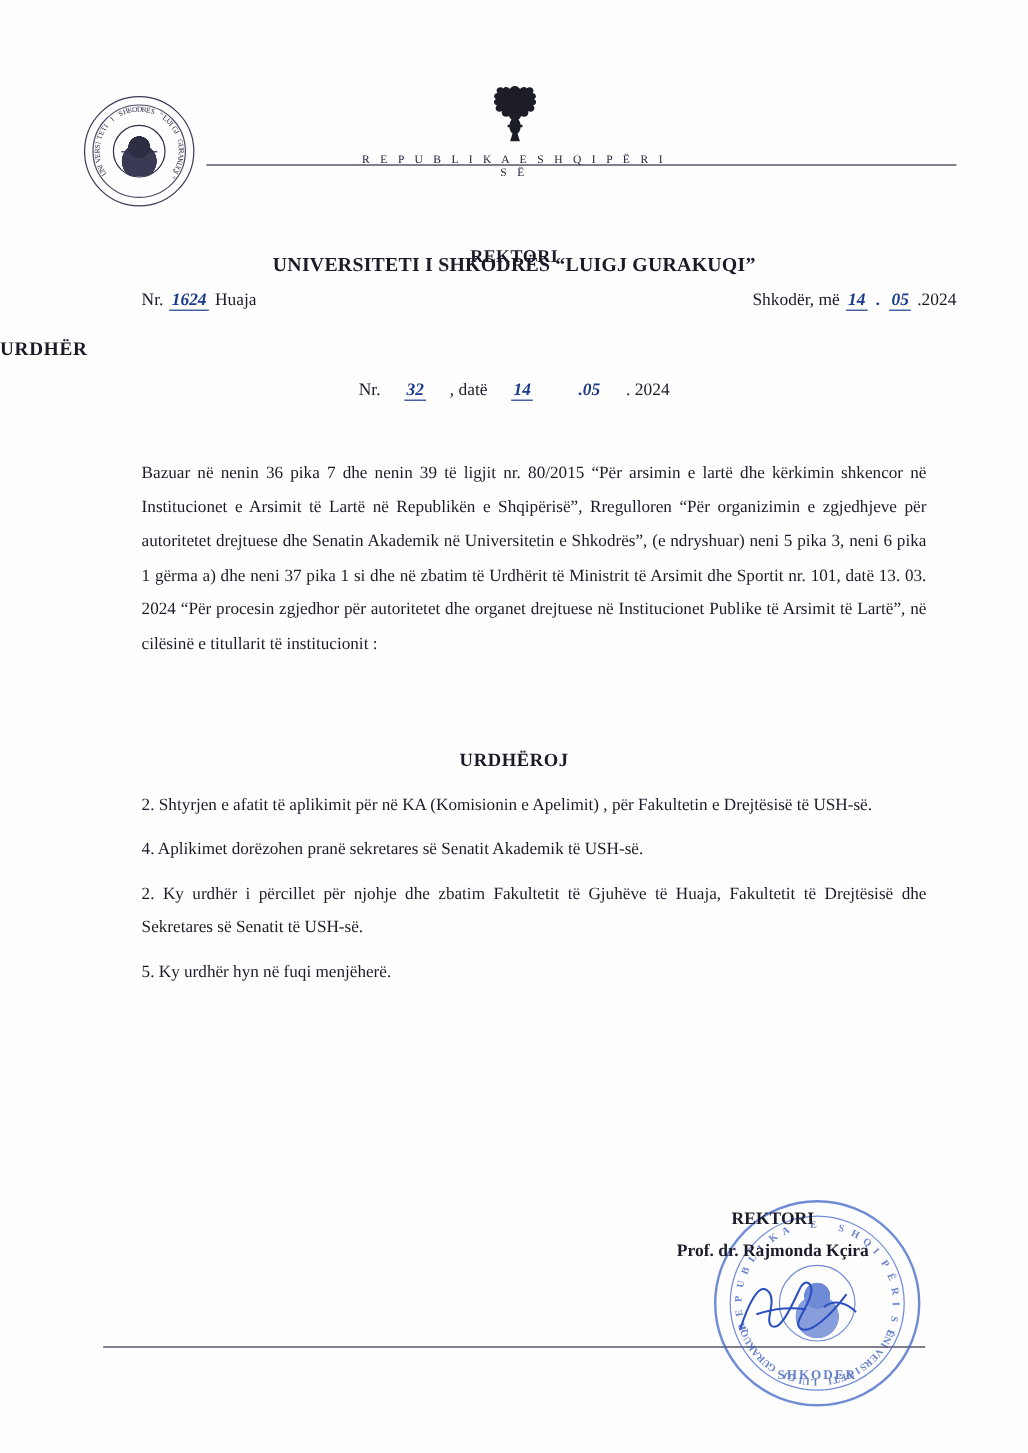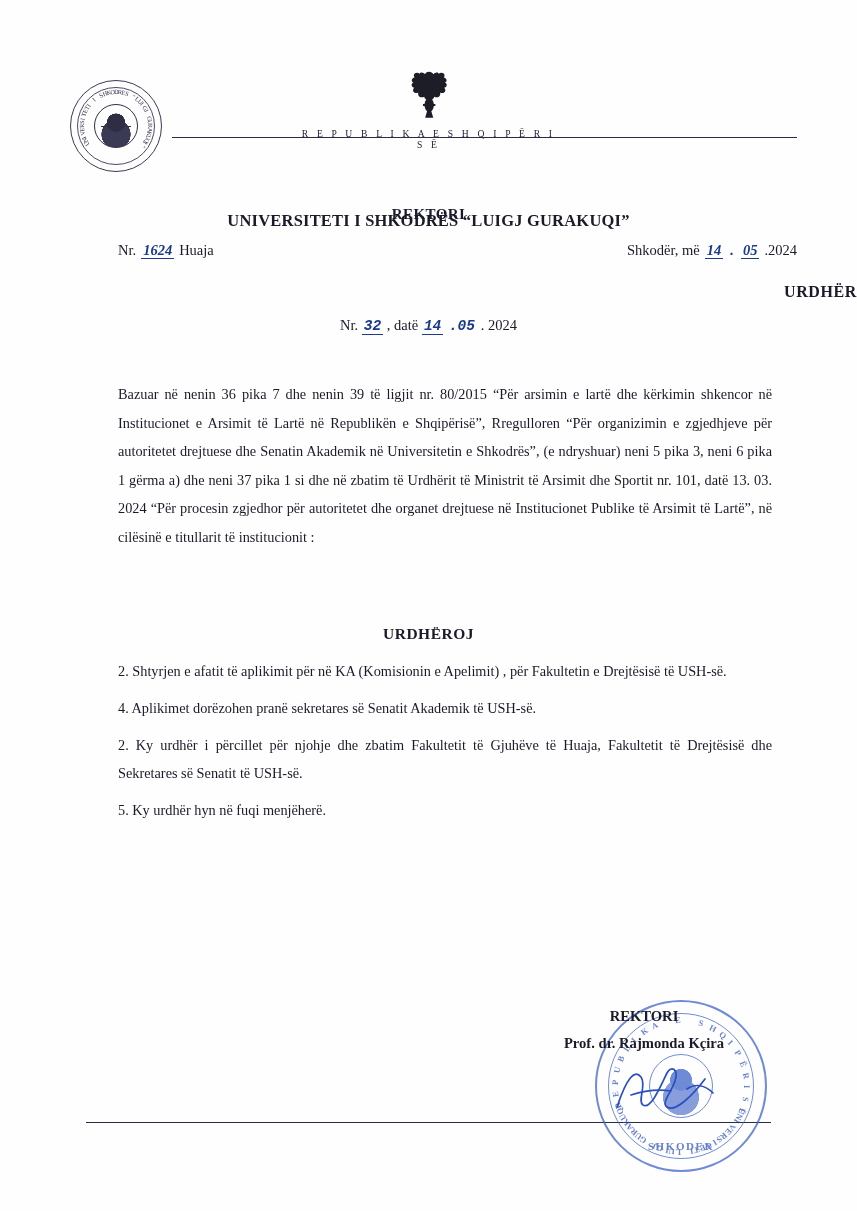--- a/index.html
+++ b/index.html
@@ -167,33 +167,33 @@
     padding: 0 2px;
     line-height: 1.05;
   }
   .hand.nb { border-bottom: none; }
 
   
   .urdher {
     position: absolute;
     top: 283px;
     left: 0; right: 0;
-    text-align: right;
+    text-align: left;
     font-size: 16px;
     font-weight: bold;
     letter-spacing: 0.6px;
   }
   .urdher-nr {
     position: absolute;
     top: 317px;
     left: 0; right: 0;
     text-align: center;
     font-size: 14.5px;
   }
-  .urdher-nr .hand { margin: 0 0; font-family: Liberation Mono, monospace; }
+  .urdher-nr .hand { margin: 0 16px; }
 
   
   .body-text {
     position: absolute;
     top: 380px;
     left: 118px;
     width: 654px;
     font-size: 14.3px;
     line-height: 2.0;
     text-align: justify;

